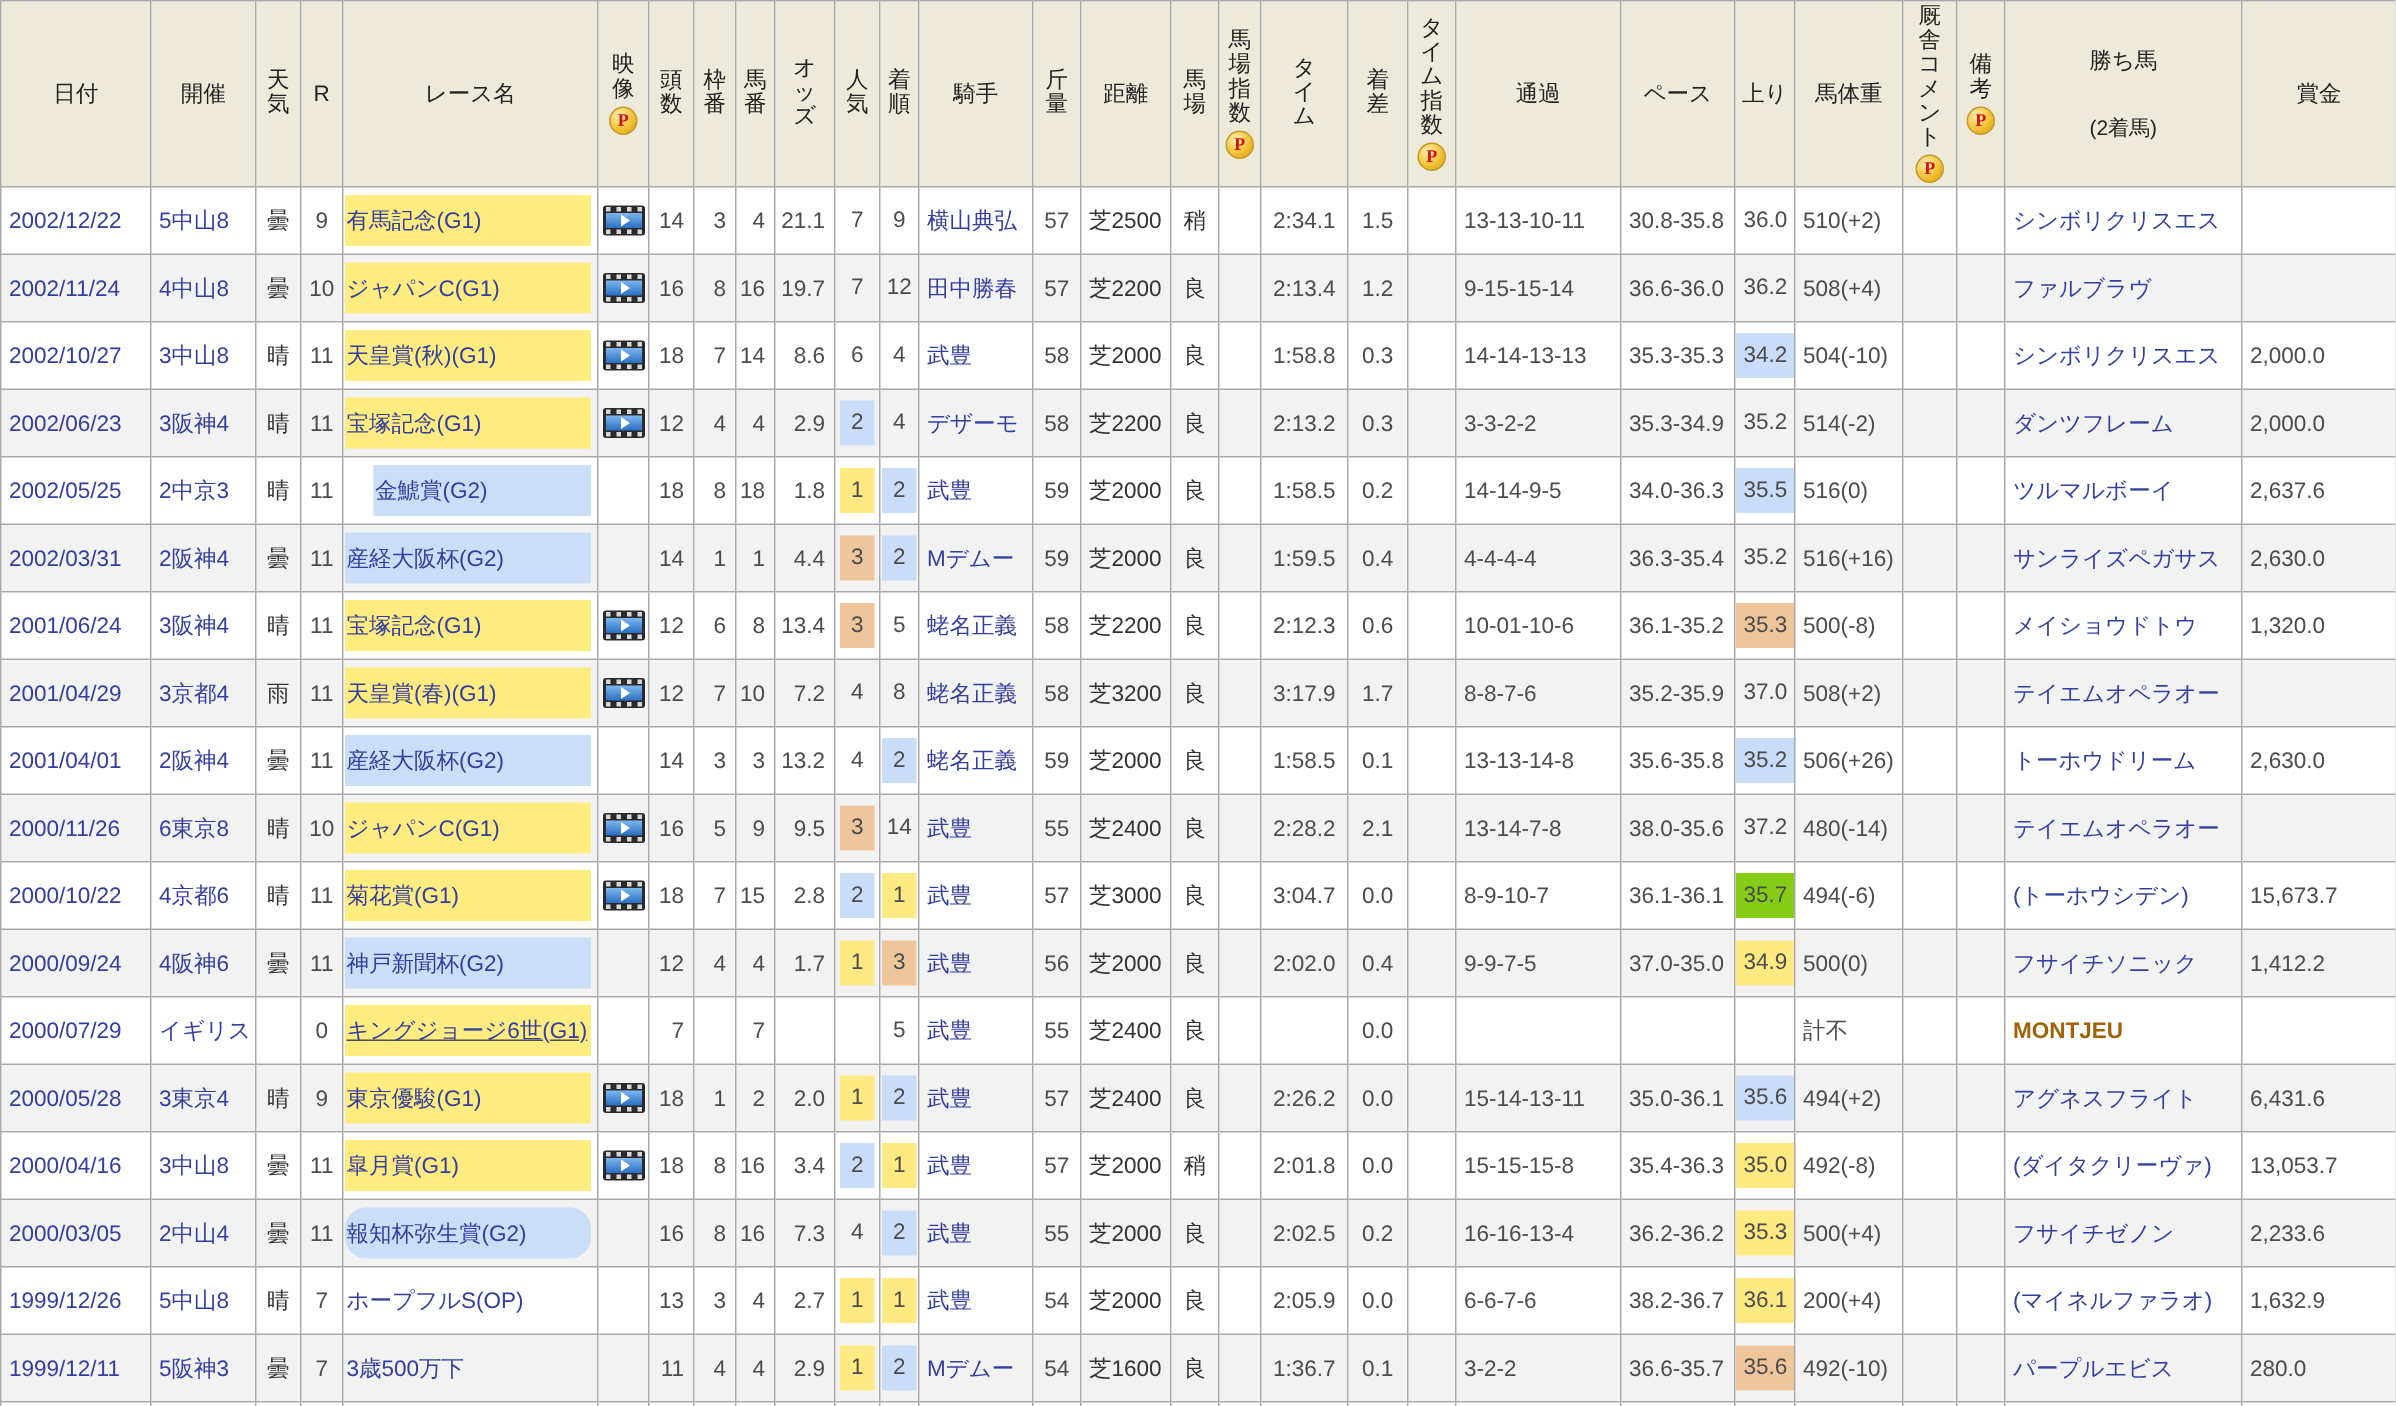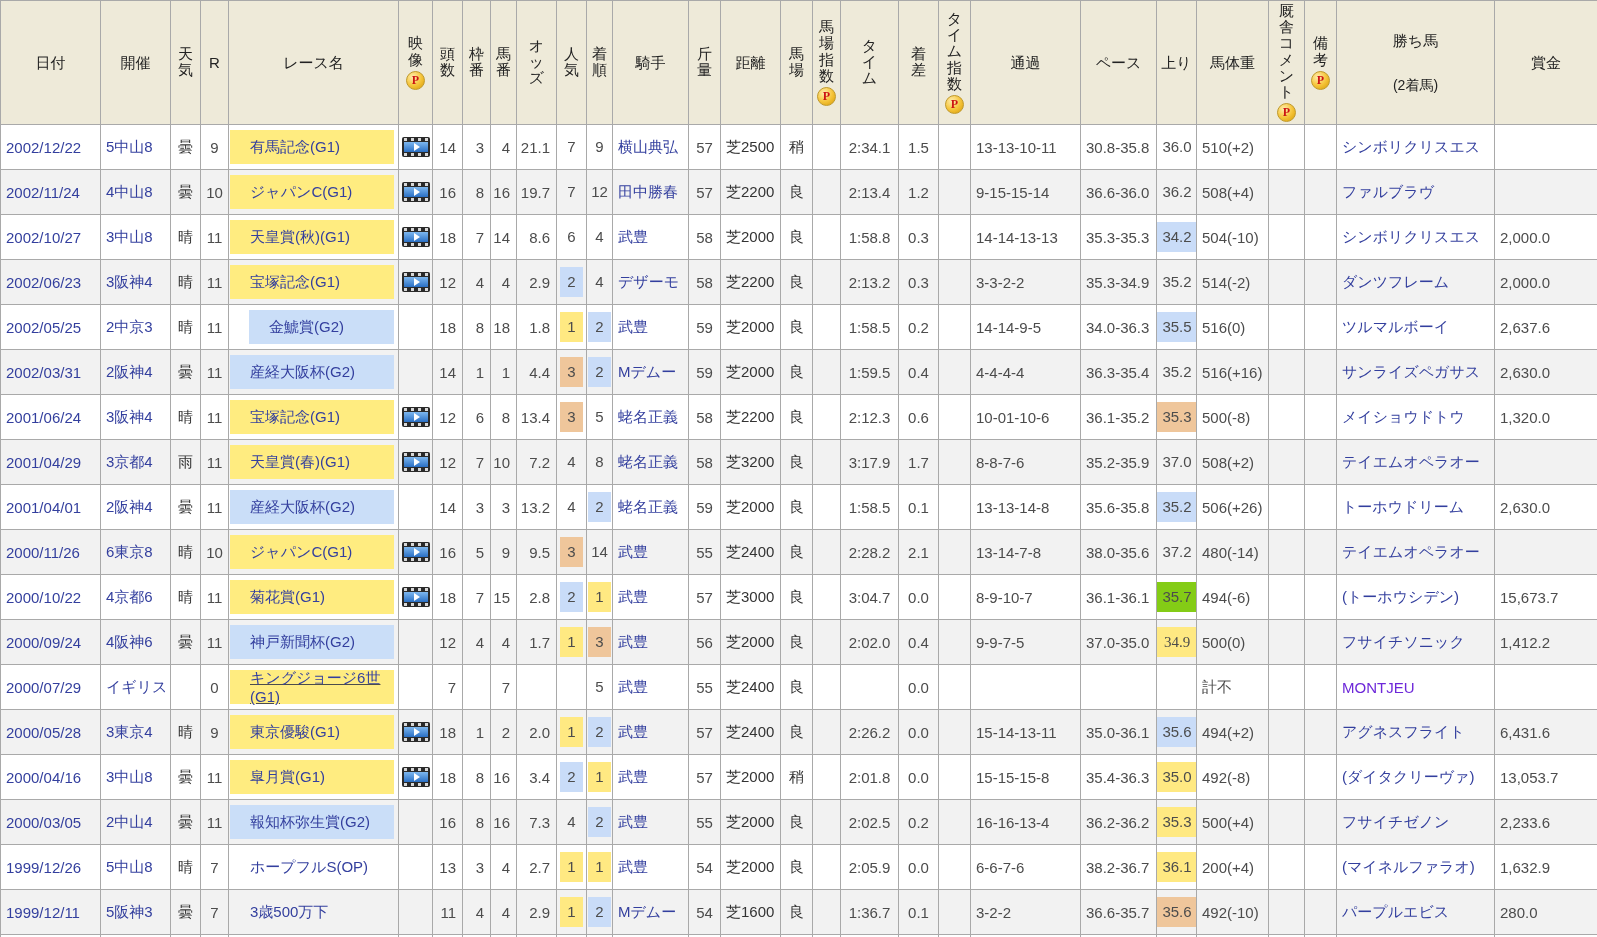--- a/index.html
+++ b/index.html
@@ -18,33 +18,33 @@
           border:1px solid #c39а2a;border:1px solid #c09a2e;color:#cc1414;font-weight:bold;
           font-size:12px;line-height:17px;text-align:center;margin-top:2px;
           font-family:"Liberation Serif","DejaVu Serif",serif;}
   a.lnk{color:var(--link,#333f9e);text-decoration:none;cursor:pointer;}
   .c-left{text-align:left;padding-left:5px;}
   .c-center{text-align:center;}
   .c-num{text-align:right;padding-right:6px;}
   .c-dark{color:#333;}
   .c-date,.c-venue{text-align:left;padding-left:5px;}
   .c-race{padding:2px 4px 2px 1px;}
-  .race-box{height:34px;display:flex;align-items:center;padding-left:20px;}
+  .race-box{height:34px;display:flex;align-items:center;padding-left:1px;}
   .c-video{text-align:center;}
   .film{width:24px;height:18px;background:#2a2a2a;display:inline-flex;flex-direction:column;
         padding:1px 2px;border-radius:2px;vertical-align:middle;}
   .film .strip{display:flex;justify-content:space-between;height:3px;}
   .film .strip i{width:3px;height:3px;background:#d8d8d8;display:block;}
   .film .screen{flex:1;background:linear-gradient(#7db7ef,#2a6fc4);margin:1px 0;
         display:flex;align-items:center;justify-content:center;}
   .film .screen::after{content:"";display:block;border-left:6px solid #fff;
         border-top:4px solid transparent;border-bottom:4px solid transparent;margin-left:2px;}
   .badge{display:inline-block;min-width:21px;padding:7px 1px;line-height:16px;text-align:center;}
   .badge.wide{min-width:36px;padding:7px 2px;}
-  .winner-plain{color:#6d28d9;}
+  .winner-plain{color:#a16207;font-weight:bold;}
 </style>
 </head>
 <body>
 
 <div id="wrap">
   <table>
     <colgroup id="cols">
         <col style="width: 100px;">
         <col style="width: 70px;">
         <col style="width: 30px;">
@@ -613,21 +613,21 @@
           <td class="c-left"><a class="lnk" href="#">武豊</a></td>
           <td class="c-center"><span>56</span></td>
           <td class="c-left c-dark"><span>芝2000</span></td>
           <td class="c-center c-dark"><span>良</span></td>
           <td class="c-center"></td>
           <td class="c-center"><span>2:02.0</span></td>
           <td class="c-center"><span>0.4</span></td>
           <td class="c-center"></td>
           <td class="c-left"><span>9-9-7-5</span></td>
           <td class="c-left"><span>37.0-35.0</span></td>
-          <td class="c-center"><span class="badge wide" style="background: rgb(255, 233, 130); font-family: Liberation Serif, serif;">34.9</span></td>
+          <td class="c-center"><span class="badge wide" style="background: rgb(255, 233, 130);">34.9</span></td>
           <td class="c-left"><span>500(0)</span></td>
           <td class="c-center"></td>
           <td class="c-center"></td>
           <td class="c-left"><a class="lnk" href="#">フサイチソニック</a></td>
           <td class="c-left"><span>1,412.2</span></td>
         </tr>
         <tr>
           <td class="c-date"><a class="lnk" href="#">2000/07/29</a></td>
           <td class="c-venue"><a class="lnk" href="#">イギリス</a></td>
           <td class="c-center c-dark"></td>
@@ -756,21 +756,21 @@
           <td class="c-center"></td>
           <td class="c-left"><a class="lnk" href="#">(ダイタクリーヴァ)</a></td>
           <td class="c-left"><span>13,053.7</span></td>
         </tr>
         <tr>
           <td class="c-date"><a class="lnk" href="#">2000/03/05</a></td>
           <td class="c-venue"><a class="lnk" href="#">2中山4</a></td>
           <td class="c-center c-dark"><span>曇</span></td>
           <td class="c-center"><span>11</span></td>
           <td class="c-race">
-            <div class="race-box" style="background: rgb(202, 222, 248);">
+            <div class="race-box" style="background: rgb(202, 222, 248); border-radius: 14px;">
               <a class="lnk" href="#">報知杯弥生賞(G2)</a>
             </div>
           </td>
           <td class="c-video"></td>
           <td class="c-num"><span>16</span></td>
           <td class="c-num"><span>8</span></td>
           <td class="c-num"><span>16</span></td>
           <td class="c-num"><span>7.3</span></td>
           <td class="c-center"><span class="badge">4</span></td>
           <td class="c-center"><span class="badge" style="background: rgb(201, 220, 248);">2</span></td>

